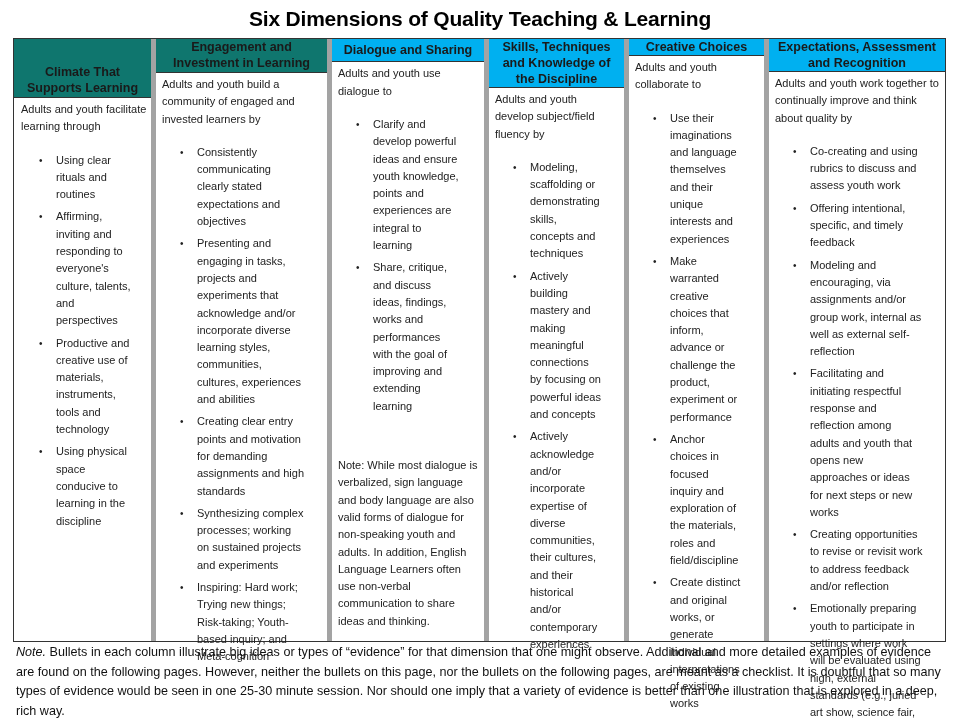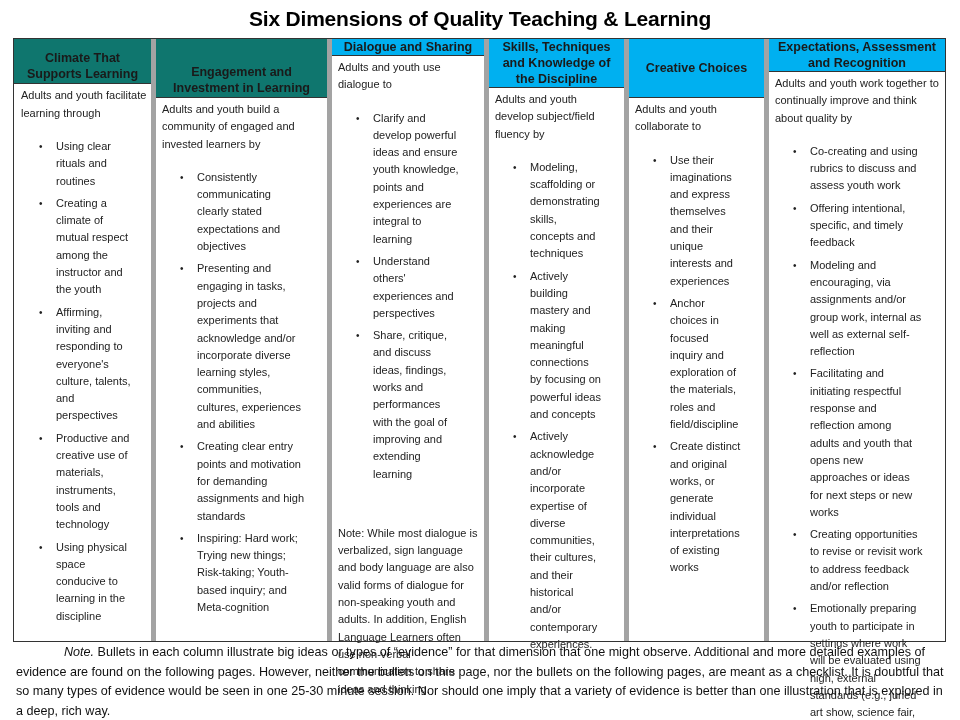--- a/index.html
+++ b/index.html
@@ -11,63 +11,62 @@
   .hdr { height: 59px; box-sizing: border-box; border-bottom: 1px solid #333; display: flex; align-items: center; justify-content: center; text-align: center; font-weight: bold; font-size: 12.5px; line-height: 16px; padding: 0 4px; color: #1a1a1a; }
   .hdr.orange { background: #0f766e; justify-content: center; align-items: flex-end; padding-bottom: 1px; }
   .hdr.blue { background: #00B0F0; }
   .body { padding: 3px 6px 0 6px; font-size: 11px; line-height: 17.3px; color: #222; }
   .intro { margin: 0 0 4px 0; }
   ul { list-style: none; margin: 16px; padding: 0; }
   li { position: relative; padding-left: 19px; margin-bottom: 5px; }
   li::before { content: "•"; position: absolute; left: 2px; top: 0; font-size: 10px; }
   .note { margin-top: 42px; }
   .footnote { position: absolute; left: 16px; top: 643px; width: 932px; font-size: 12.6px; line-height: 19.5px; color: #111; }
-  .footnote em { font-style: italic; margin-left: 48px; }
+  .footnote em { font-style: italic; }
 </style>
 </head>
 <body>
 
 <div class="title">Six Dimensions of Quality Teaching &amp; Learning</div>
 
 <div class="grid">
 
   <div class="col" style="width:142px">
     <div class="hdr orange">Climate That Supports Learning</div>
     <div class="body" style="padding-left:7px;padding-right:4px">
       <p class="intro">Adults and youth facilitate learning through</p>
       <ul>
         <li>Using clear rituals and routines</li>
-        <li>Creating a climate of mutual respect among the instructor and the youth</li>
         <li>Affirming, inviting and responding to everyone's culture, talents, and perspectives</li>
         <li>Productive and creative use of materials, instruments, tools and technology</li>
         <li>Using physical space conducive to learning in the discipline</li>
       </ul>
     </div>
   </div>
 
   <div class="col" style="width:176px">
     <div class="hdr orange">Engagement and Investment in Learning</div>
     <div class="body">
       <p class="intro">Adults and youth build a community of engaged and invested learners by</p>
       <ul>
         <li>Consistently communicating clearly stated expectations and objectives</li>
         <li>Presenting and engaging in tasks, projects and experiments that acknowledge and/or incorporate diverse learning styles, communities, cultures, experiences and abilities</li>
         <li>Creating clear entry points and motivation for demanding assignments and high standards</li>
+        <li>Synthesizing complex processes; working on sustained projects and experiments</li>
         <li>Inspiring: Hard work; Trying new things; Risk-taking; Youth-based inquiry; and Meta-cognition</li>
       </ul>
     </div>
   </div>
 
   <div class="col" style="width:157px">
     <div class="hdr blue">Dialogue and Sharing</div>
     <div class="body">
       <p class="intro">Adults and youth use dialogue to</p>
       <ul>
         <li>Clarify and develop powerful ideas and ensure youth knowledge, points and experiences are integral to learning</li>
-        <li>Understand others' experiences and perspectives</li>
         <li>Share, critique, and discuss ideas, findings, works and performances with the goal of improving and extending learning</li>
       </ul>
       <p class="note">Note: While most dialogue is verbalized, sign language and body language are also valid forms of dialogue for non-speaking youth and adults. In addition, English Language Learners often use non-verbal communication to share ideas and thinking.</p>
     </div>
   </div>
 
   <div class="col" style="width:140px">
     <div class="hdr blue">Skills, Techniques and Knowledge of the Discipline</div>
     <div class="body">
       <p class="intro">Adults and youth develop subject/field fluency by</p>
@@ -77,21 +76,22 @@
         <li>Actively acknowledge and/or incorporate expertise of diverse communities, their cultures, and their historical and/or contemporary experiences.</li>
       </ul>
     </div>
   </div>
 
   <div class="col" style="width:140px">
     <div class="hdr blue">Creative Choices</div>
     <div class="body">
       <p class="intro">Adults and youth collaborate to</p>
       <ul>
-        <li>Use their imaginations and express themselves and their unique interests and experiences</li>
+        <li>Use their imaginations and language themselves and their unique interests and experiences</li>
+        <li>Make warranted creative choices that inform, advance or challenge the product, experiment or performance</li>
         <li>Anchor choices in focused inquiry and exploration of the materials, roles and field/discipline</li>
         <li>Create distinct and original works, or generate individual interpretations of existing works</li>
       </ul>
     </div>
   </div>
 
   <div class="col" style="flex:1">
     <div class="hdr blue">Expectations, Assessment and Recognition</div>
     <div class="body">
       <p class="intro">Adults and youth work together to continually improve and think about quality by</p>

